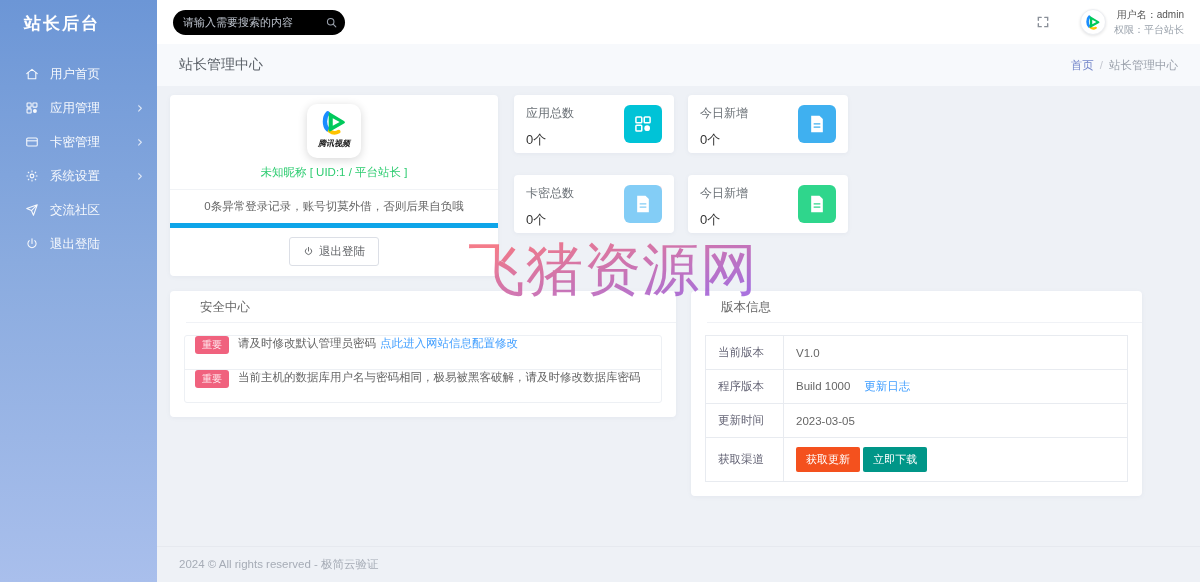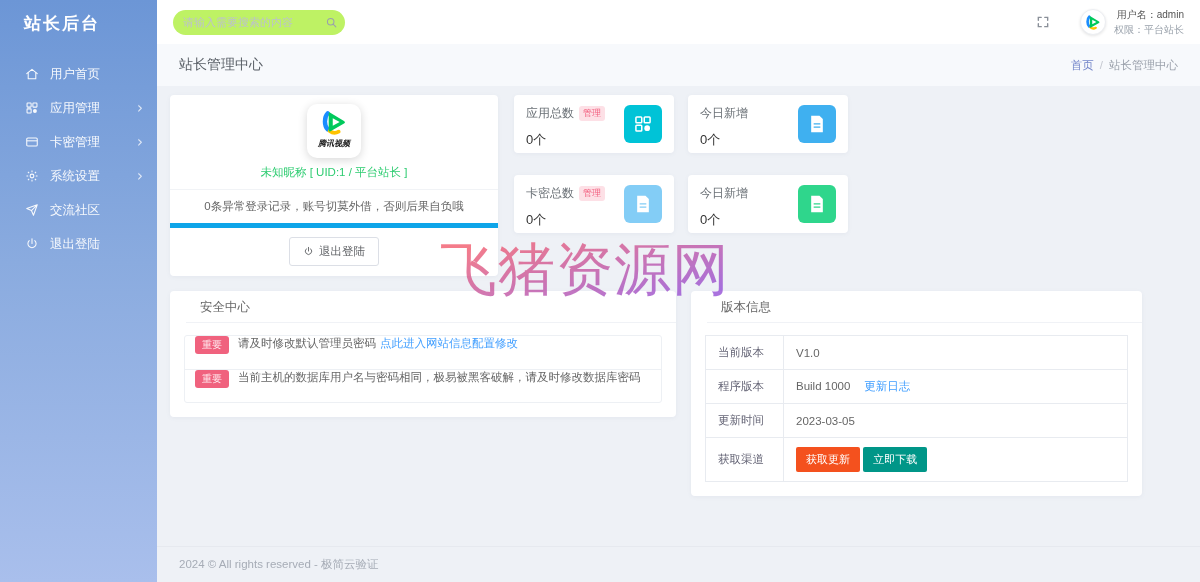--- a/index.html
+++ b/index.html
@@ -17,21 +17,21 @@
   .side-nav { margin-top:22px; }
   .side-item { display:flex; align-items:center; height:34px; padding:0 14px 0 25px;
     color:rgba(255,255,255,.93); font-size:12.5px; cursor:pointer; text-decoration:none; }
   .sicon { width:14px; height:14px; margin-right:11px; display:inline-flex; opacity:.95; }
   .sicon svg { width:14px; height:14px; }
   .slabel { flex:1; }
   .chev { color:rgba(255,255,255,.78); font-size:15px; line-height:1; font-family:"DejaVu Sans",sans-serif; }
   
   .topbar { position:absolute; left:157px; top:0; width:1043px; height:44px; background:#fff;
     display:flex; align-items:center; z-index:5; }
-  .search { margin-left:16px; width:172px; height:25px; background:#bef264; border-radius:13px;
+  .search { margin-left:16px; width:172px; height:25px; background:#000000; border-radius:13px;
     display:flex; align-items:center; padding:0 10px; }
   .search input { flex:1; border:none; background:transparent; outline:none; font-size:11px; color:#666;
     font-family:inherit; }
   .search input::placeholder { color:#bcc2cc; }
   .search svg { width:13px; height:13px; flex:none; }
   .tb-right { margin-left:auto; display:flex; align-items:center; margin-right:16px;text-align:right; }
   .expand { margin-right:30px; display:inline-flex; cursor:pointer; }
   .avatar { width:26px; height:26px; border-radius:50%; background:#fff; border:1px solid #eceef2;
     display:flex; align-items:center; justify-content:center; box-shadow:0 1px 3px rgba(0,0,0,.1); }
   .avatar svg { width:18px; height:18px; }
@@ -57,21 +57,21 @@
   .pnick { font-size:11.5px; color:#2ecc71; margin-top:7px; padding-bottom:9px; border-bottom:1px solid #f1f3f6; }
   .pnotice { font-size:11.5px; color:#666; padding:9px 0; border-bottom:5px solid #0ea5e9; }
   .plogout { padding:9px 0 10px; }
   .logoutBtn { display:inline-flex; align-items:center; gap:5px; background:#fff; border:1px solid #dcdfe6;
     border-radius:3px; color:#606266; font-size:11.5px; padding:6px 13px; cursor:pointer; font-family:inherit; }
   .logoutBtn svg { width:11px; height:11px; }
   
   .stat { width:160px; height:58px; padding:10px 12px; }
   .s1 { left:514px; top:95px; } .s2 { left:688px; top:95px; }
   .s3 { left:514px; top:175px; } .s4 { left:688px; top:175px; }
-  .lrow { display:flex; align-items:center; font-size:12px; color:#6a7076; }
+  .lrow { display:flex; align-items:center; font-size:12px; color:#6a7076;justify-content:space-between; }
   .badge-manage { margin-left:5px; background:#fde0e6; color:#f25d7e; font-size:9px; padding:1px 4px;
     border-radius:3px; cursor:pointer; }
   .stat .val { font-size:13px; color:#333; margin-top:9px; }
   .icbox { position:absolute; right:12px; top:10px; width:38px; height:38px; border-radius:6px;
     display:flex; align-items:center; justify-content:center; }
   .icbox svg { width:20px; height:20px; }
   .c-cyan  { background:#00c3d7; color:#00c3d7; }
   .c-blue  { background:#3fb0f0; color:#3fb0f0; }
   .c-lblue { background:#83cdf6; color:#83cdf6; }
   .c-green { background:#2fd68c; color:#2fd68c; }
@@ -92,21 +92,21 @@
   .vtable td.lab { width:78px; color:#667; }
   .vlink { color:#409eff; cursor:pointer; margin-left:14px; text-decoration:none; }
   .btn { display:inline-block; border:none; color:#fff; font-size:11px; padding:5px 10px; border-radius:2px;
     cursor:pointer; font-family:inherit; }
   .btn-orange { background:#f4511e; }
   .btn-teal { background:#009688; }
   
   .footer { position:absolute; left:157px; top:546px; width:1043px; height:36px;
     border-top:1px solid #e6e9ef; line-height:35px; padding-left:22px; font-size:11.5px; color:#a6acb6; }
   
-  .watermark { position:absolute; left:440px; top:232px; z-index:40; pointer-events:none;
+  .watermark { position:absolute; left:468px; top:232px; z-index:40; pointer-events:none;
     font-size:57px; font-weight:500; letter-spacing:1px;
     background:linear-gradient(165deg,#f25c6e 15%,#9550d6 85%);
     -webkit-background-clip:text; background-clip:text; color:transparent; opacity:.8; }
 </style>
 </head>
 <body>
 
 <aside class="sidebar">
   <div class="side-title">站长后台</div>
   <nav class="side-nav">

